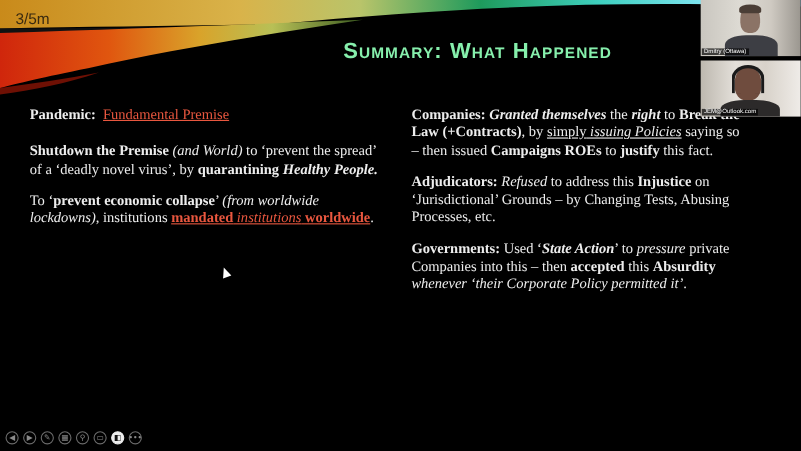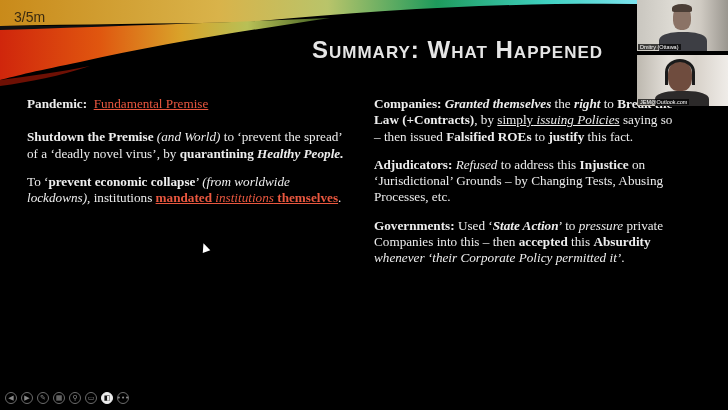--- a/index.html
+++ b/index.html
@@ -1,20 +1,20 @@
 <!DOCTYPE html>
 <html><head>
 <meta charset="utf-8">
 <style>
   html,body{margin:0;padding:0;}
   body{width:728px;height:410px;overflow:hidden;background:#000;position:relative;font-family:"DejaVu Sans","Liberation Sans",sans-serif;color:#f2f2f2;}
   .slide{position:absolute;left:0;top:0;width:728px;height:410px;background:#000;overflow:hidden;}
   .banner{position:absolute;left:0;top:0;width:728px;height:120px;}
   .counter{position:absolute;left:14px;top:9px;font-size:14px;color:#3a2a10;font-family:"Liberation Sans",sans-serif;}
-  .title{position:absolute;left:312px;top:36px;font-size:24px;font-weight:bold;letter-spacing:1px;color:#e5e5e5;font-family:"Liberation Sans",sans-serif;white-space:nowrap;font-variant:small-caps;}
+  .title{position:absolute;left:312px;top:36px;font-size:20px;font-weight:bold;letter-spacing:1px;color:#86efac;font-family:"Liberation Sans",sans-serif;white-space:nowrap;font-variant:small-caps;}
   .col{position:absolute;font-size:13.2px;line-height:16.3px;font-family:Liberation Serif, serif;color:#ededed;}
   .col p{margin:0 0 12px 0;}
   .left{left:27px;top:96px;width:320px;}
   .right{left:374px;top:96px;width:300px;}
   b{font-weight:bold;}
   .acc{color:#e9573f;}
   u{text-decoration:underline;}
   .heading{margin-bottom:17px !important;}
   .resources{position:absolute;left:214px;top:374px;font-size:13.2px;font-weight:bold;font-family:"Liberation Sans",sans-serif;white-space:nowrap;}
   .resources .lnk{color:#e9573f;text-decoration:underline;margin-left:10px;}
@@ -64,27 +64,27 @@
   </svg>
 
   <div class="counter">3/5m</div>
   <div class="title">Summary:  What Happened</div>
 
   <div class="col left">
     <p class="heading">
       <b>Pandemic:</b>&nbsp;&nbsp;<u class="acc">Fundamental Premise</u>
     </p>
     <p><b>Shutdown the Premise</b><i> (and World)</i><span> to ‘prevent the spread’ of a ‘deadly novel virus’, by </span><b>quarantining</b><b><i> Healthy People.</i></b></p>
-    <p><span>To ‘</span><b>prevent economic collapse</b><span>’ </span><i>(from worldwide lockdowns)</i><span>, institutions </span><u class="acc"><b>mandated</b><i> institutions</i><b> themselves</b></u><span>.</span></p>
+    <p><span>To ‘</span><b>prevent economic collapse</b><span>’ </span><i>(from worldwide lockdowns)</i><span>, institutions </span><u class="acc"><b>mandated</b><i> institutions</i><b> worldwide</b></u><span>.</span></p>
   </div>
 
   <div class="cursor"></div>
 
   <div class="col right">
-    <p><b>Companies:</b><b><i>  Granted themselves</i></b><span> the </span><b><i>right</i></b><span> to </span><b>Break the Law (+Contracts)</b><span>, by </span><u><span>simply</span><i> issuing Policies</i></u><span> saying so – then issued </span><b>Falsified ROEs</b><span> to </span><b>justify</b><span> this fact.</span></p>
+    <p><b>Companies:</b><b><i>  Granted themselves</i></b><span> the </span><b><i>right</i></b><span> to </span><b>Break the Law (+Contracts)</b><span>, by </span><u><span>simply</span><i> issuing Policies</i></u><span> saying so – then issued </span><b>Campaigns ROEs</b><span> to </span><b>justify</b><span> this fact.</span></p>
     <p><b>Adjudicators:</b><i>  Refused</i><span> to address this </span><b>Injustice</b><span> on ‘Jurisdictional’ Grounds – by Changing Tests, Abusing Processes, etc.</span></p>
     <p><b>Governments:</b><span>  Used ‘</span><b><i>State Action</i></b><span>’ to </span><i>pressure</i><span> private Companies into this – then </span><b>accepted</b><span> this </span><b>Absurdity</b><i> whenever ‘their Corporate Policy permitted it’</i><span>.</span></p>
   </div>
 
 
   <div class="toolbar">
     <div class="tb">
         <span>◀</span>
       </div>
     <div class="tb">

